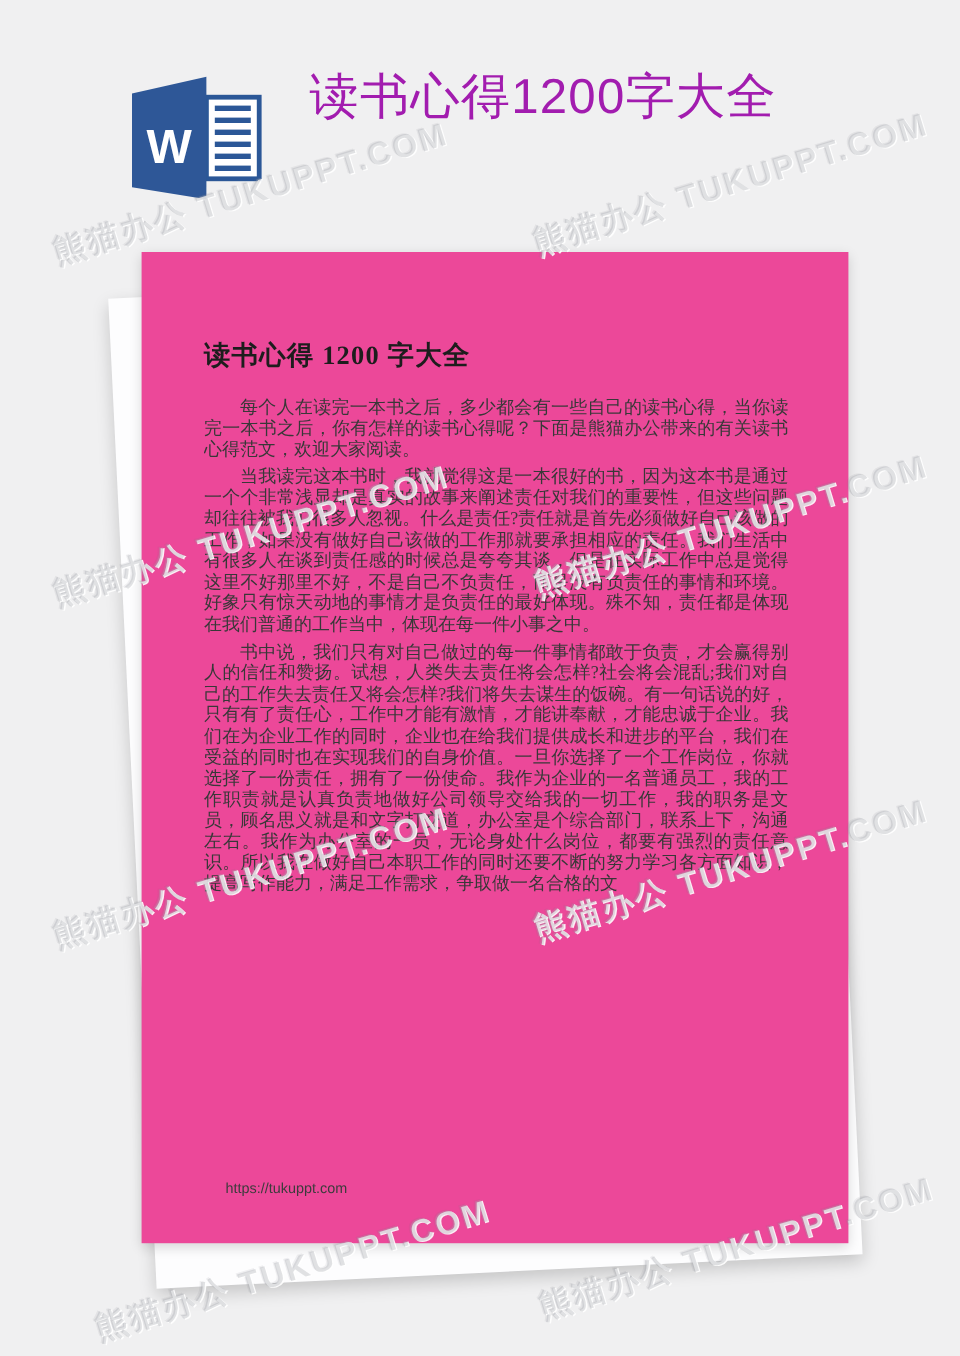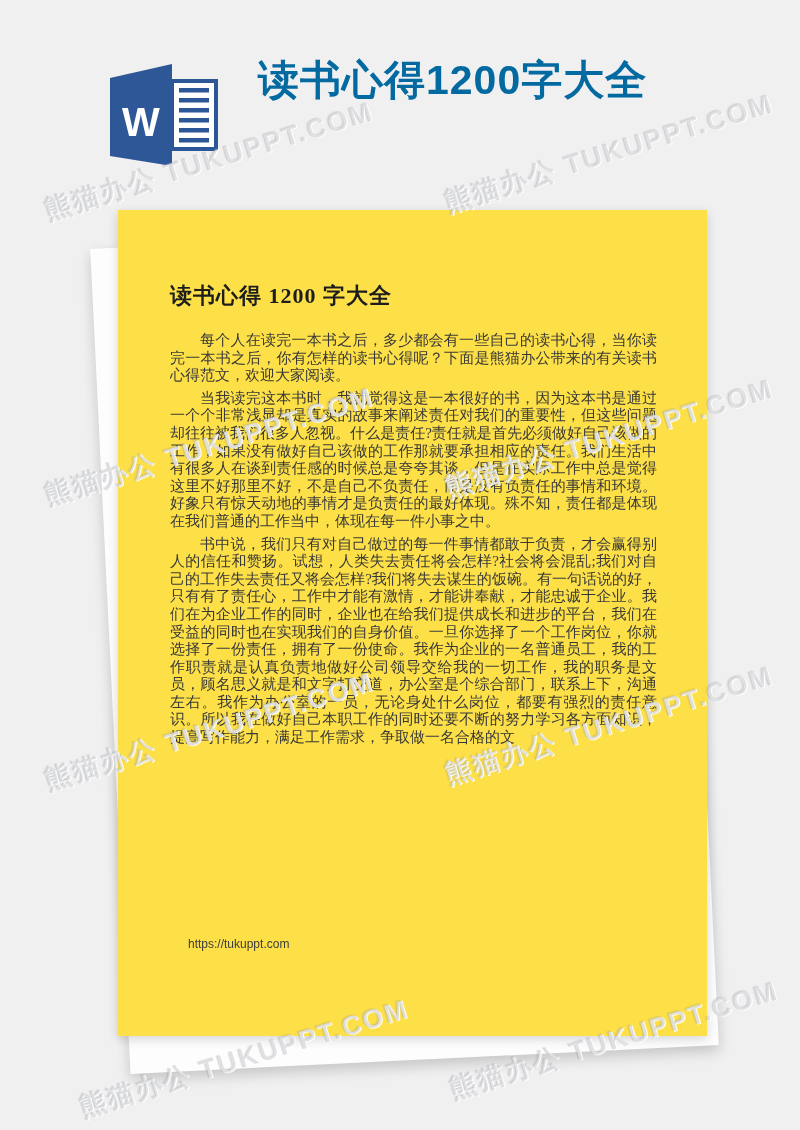--- a/index.html
+++ b/index.html
@@ -15,32 +15,32 @@
   
   .word-icon {
     position: absolute; left: 108px; top: 62px;
     width: 112px; height: 106px;
   }
   .header-title {
     position: absolute; left: 258px; top: 55px;
     width: 400px;
     margin: 0;
     font-size: 41px; line-height: 50px;
-    font-weight: bold;
-    color: #0369a1;
+    font-weight: normal;
+    color: #a21caf;
     letter-spacing: 1px;
     word-break: break-all;
     cursor: pointer;
   }
 
   
   .page {
     position: absolute; left: 118px; top: 210px;
     width: 589px; height: 826px;
-    background: #fde047;
+    background: #ec4899;
   }
   .page-behind {
     background: #fdfdfe;
     transform: translate(-8px, 24px) rotate(-2.8deg);
     box-shadow: 0 6px 14px rgba(0,0,0,0.18);
     z-index: 1;
   }
   .page-main {
     box-shadow: 0 3px 10px rgba(0,0,0,0.16);
     z-index: 2;
@@ -57,21 +57,21 @@
   .doc-body p {
     margin: 5px 0;
     font-family: "Liberation Serif", "DejaVu Serif", serif;
     font-size: 15px; line-height: 17.6px;
     color: #383838;
     text-align: justify;
     text-indent: 2em;
     word-break: break-all;
   }
   .doc-url {
-    position: absolute; left: 70px; top: 727px;
+    position: absolute; left: 70px; top: 773px;
     font-size: 12px; color: #3c3c3c;
     font-family: "Liberation Sans", sans-serif;
   }
 
   
   .wm {
     position: absolute;
     white-space: nowrap;
     font-family: "Liberation Sans", sans-serif;
     font-weight: bold;

